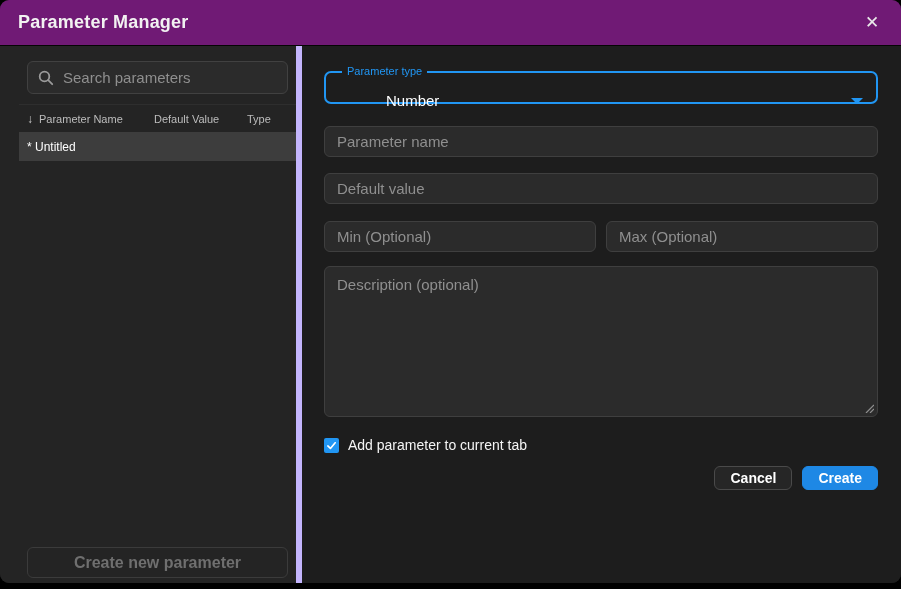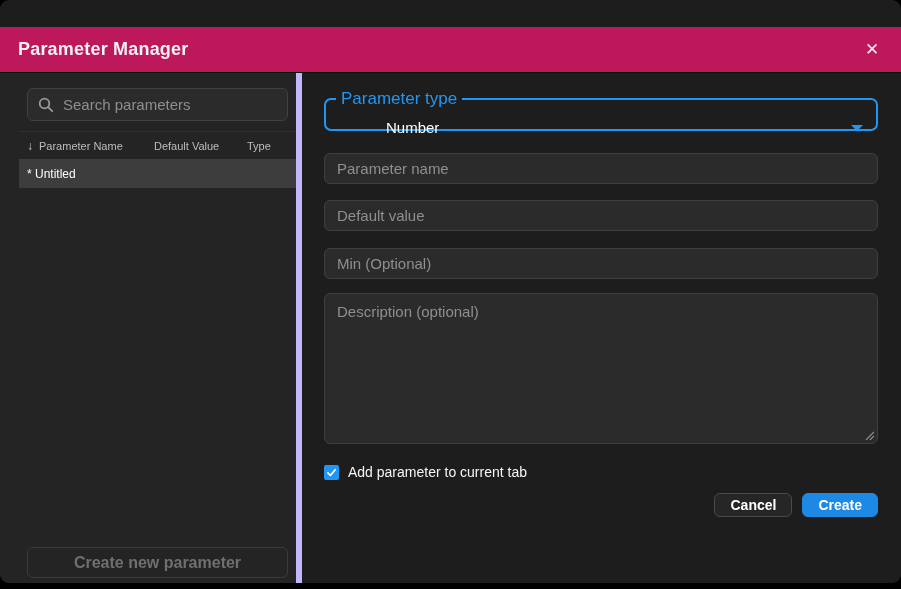--- a/index.html
+++ b/index.html
@@ -13,23 +13,22 @@
     border-radius: 9px;
     overflow: hidden;
     display: flex; flex-direction: column;
   }
 
   
   .titlebar {
     height: 46px; flex: 0 0 46px;
     display: flex; align-items: center;
     padding: 0 16px 0 18px;
-    background: #be185d;
+    background: #701a75;
     border-bottom: 1px solid #050505;
-    margin-top: 27px;
   }
   .titlebar .title {
     color: #f2f2f2; font-size: 18px; font-weight: bold; letter-spacing: .2px;
   }
   .close-btn {
     margin-left: auto;
     width: 26px; height: 26px;
     display: flex; align-items: center; justify-content: center;
     color: #e9e9e9; font-size: 17px; line-height: 1;
     cursor: pointer; background: transparent; border: none;
@@ -95,22 +94,22 @@
 
   
   fieldset.type-select {
     position: relative;
     height: 39px;
     border: 2px solid #2196f3;
     border-radius: 7px;
     cursor: pointer;
   }
   fieldset.type-select legend {
-    margin-left: 10px; padding: 0 5px;
-    font-size: 17px; color: #2196f3; line-height: 13px;
+    margin-left: 16px; padding: 0 5px;
+    font-size: 11px; color: #2196f3; line-height: 13px;
   }
   fieldset.type-select .select-value {
     position: absolute; left: 12px; top: 14px;
     color: #ffffff; font-size: 15px; line-height: 18px; margin-left: 48px;
   }
   .dd-arrow {
     position: absolute; right: 13px; top: 20px;
     width: 0; height: 0;
     border-left: 6px solid transparent;
     border-right: 6px solid transparent;
@@ -218,20 +217,21 @@
         <span class="select-value">Number</span>
         <span class="dd-arrow"></span>
       </fieldset>
 
       <input type="text" class="text-input mt-name" placeholder="Parameter name" style="">
 
       <input type="text" class="text-input mt-def" placeholder="Default value" style="">
 
       <div class="minmax-row">
         <input type="text" class="text-input" placeholder="Min (Optional)" style="">
+        <input type="text" class="text-input" placeholder="Max (Optional)" style="">
       </div>
 
       <div class="desc-wrap">
         <textarea class="desc" placeholder="Description (optional)" style=""></textarea>
         <svg class="resize-grip" viewBox="0 0 10 10">
           <line x1="2" y1="10" x2="10" y2="2" stroke="#8f8f8f" stroke-width="1.2"></line>
           <line x1="6" y1="10" x2="10" y2="6" stroke="#8f8f8f" stroke-width="1.2"></line>
         </svg>
       </div>
 

